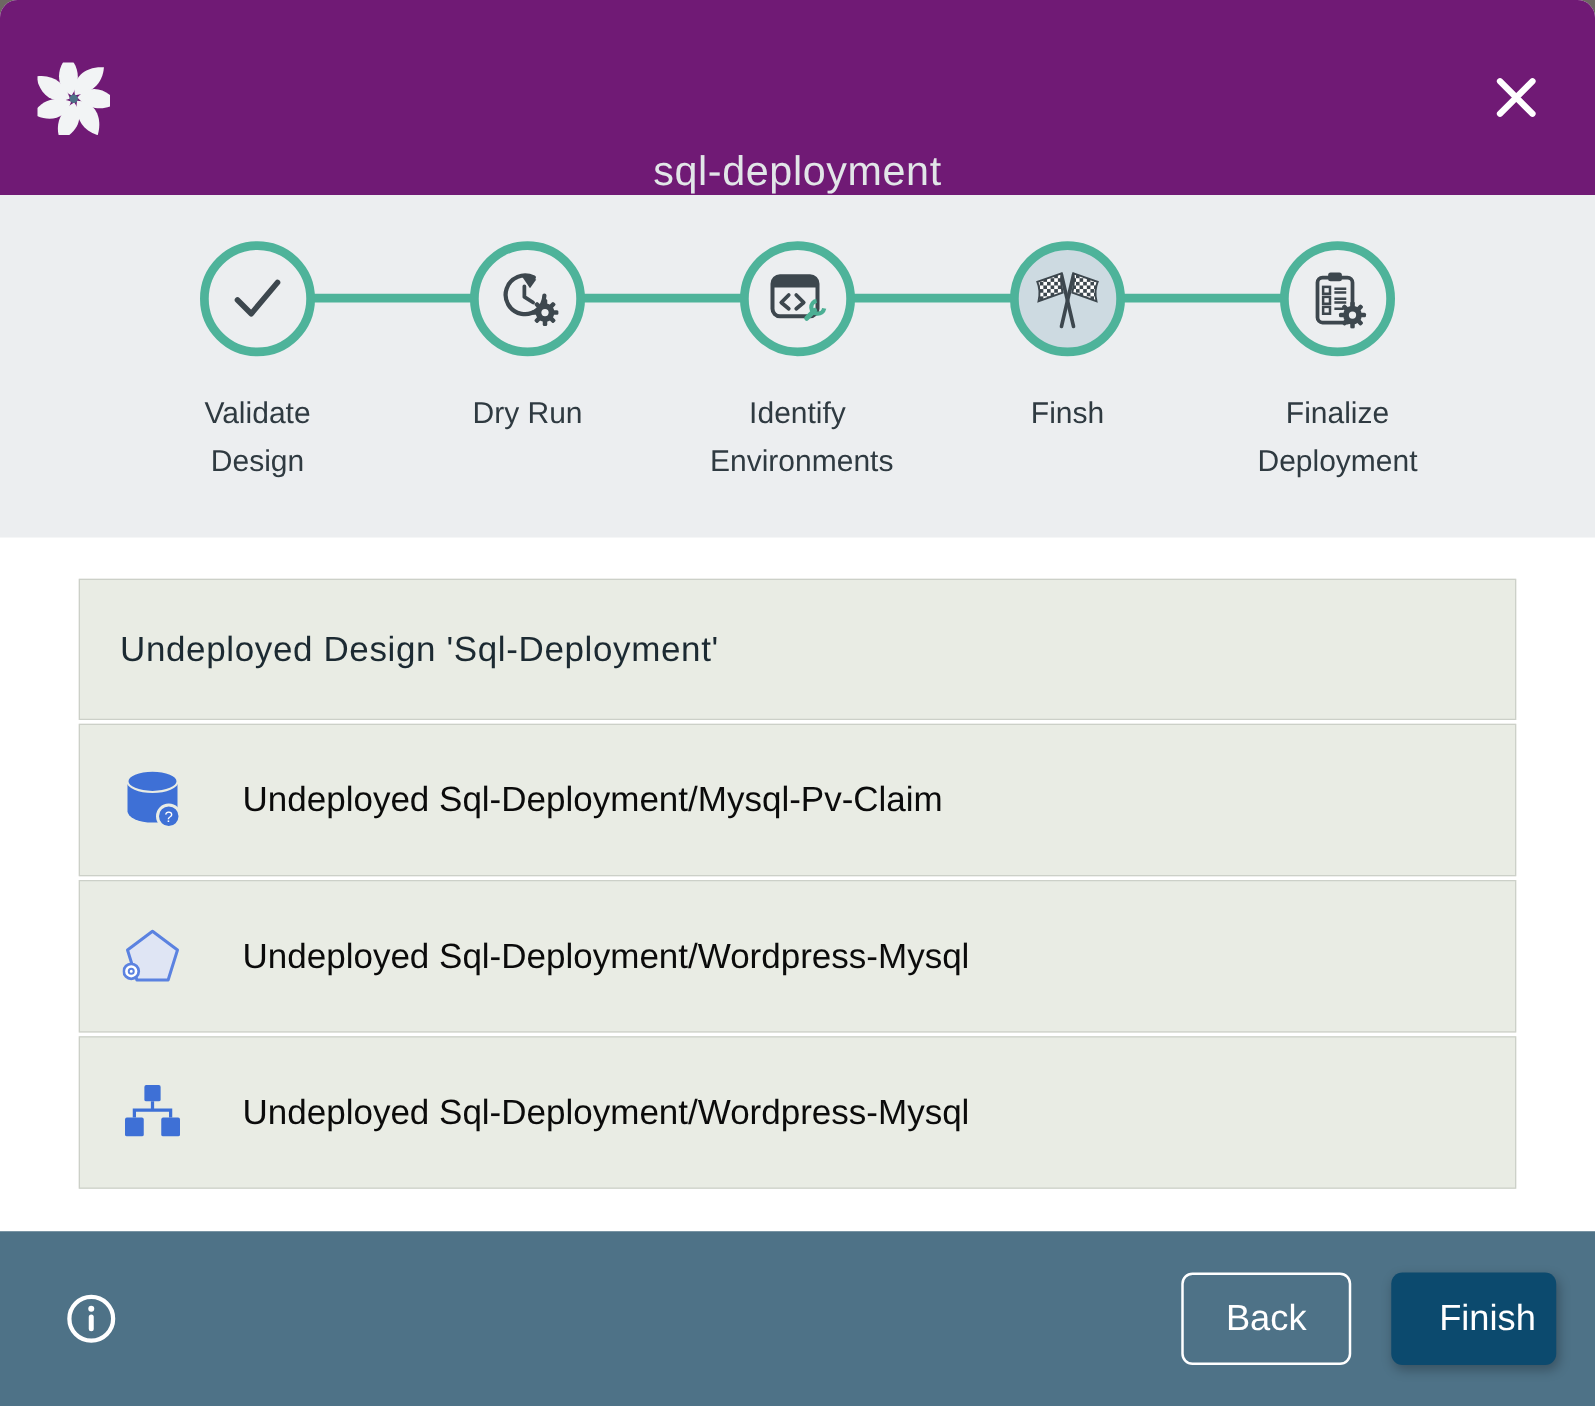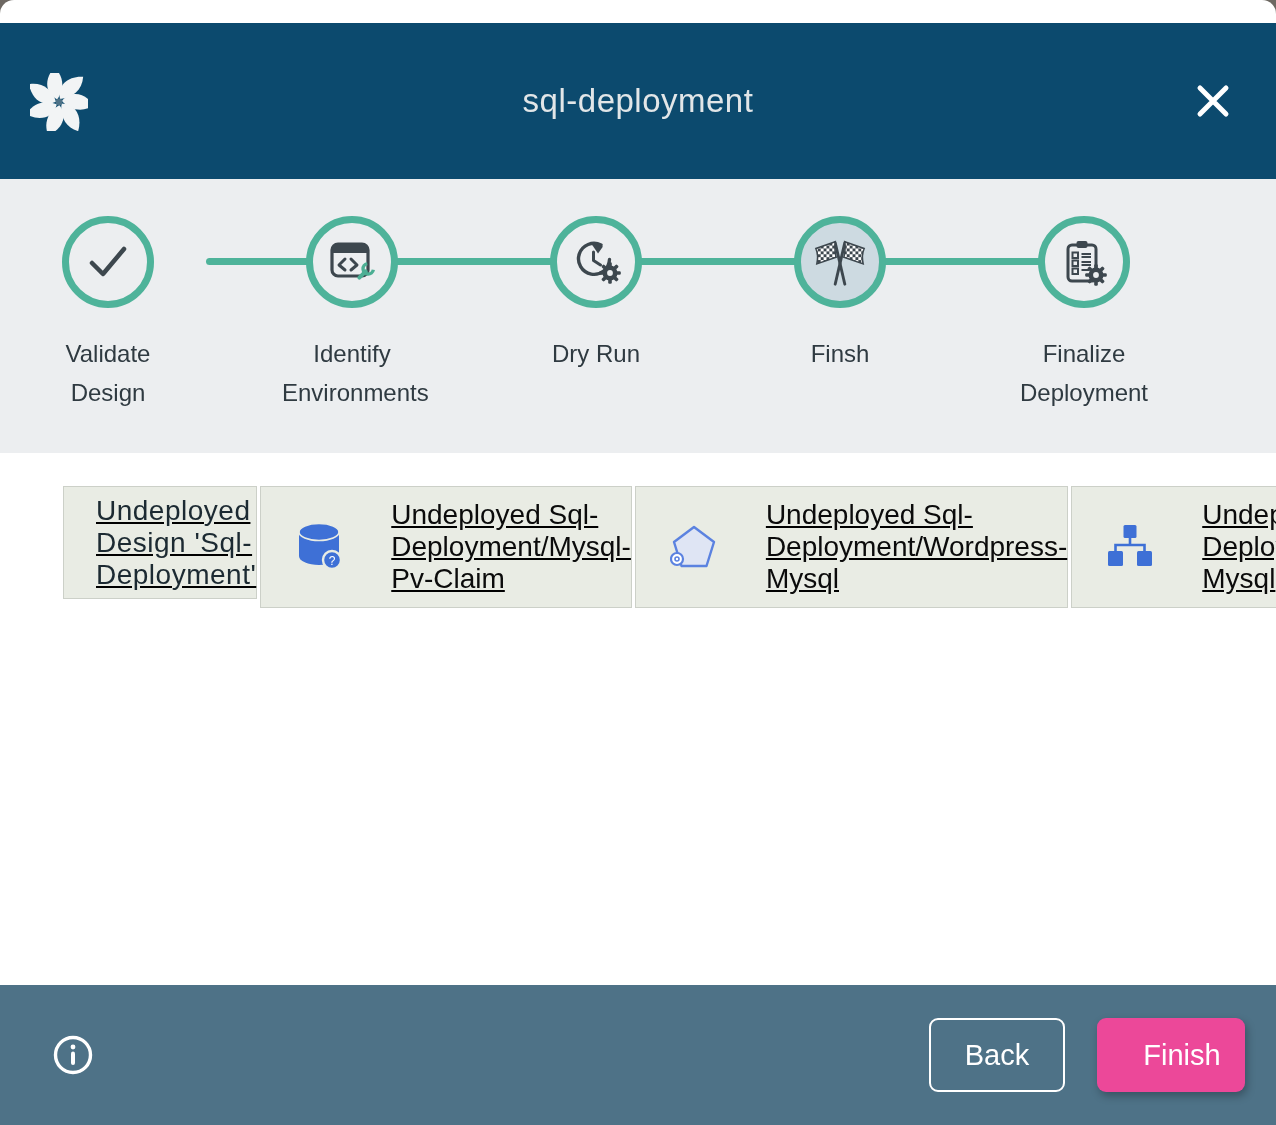--- a/index.html
+++ b/index.html
@@ -12,23 +12,23 @@
   .modal{
     width:1276px;height:1125px;
     border-radius:14px 14px 0 0;
     overflow:hidden;
     display:flex;flex-direction:column;
     background:#ffffff;
   }
   
   .header{
     height:156px;flex:0 0 156px;
-    background:#0c4a6e;
+    background:#701a75;
     position:relative;
-    display:flex;align-items:center;margin-top:23px;
+    display:flex;align-items:flex-end;
   }
   .logo{position:absolute;left:30px;top:50px;width:58px;height:58px;}
   .title{
     width:100%;text-align:center;
     color:#e2e6e8;font-size:33px;letter-spacing:.5px;
   }
   .close-btn{
     position:absolute;right:42px;top:57px;
     width:42px;height:42px;
     background:transparent;border:none;cursor:pointer;padding:0;
@@ -38,37 +38,37 @@
   .stepper{
     height:274px;flex:0 0 274px;
     background:#eceef0;
     position:relative;
   }
   .connector{
     position:absolute;left:206px;top:79px;
     width:864px;height:7px;background:#4eb39a;border-radius:4px;
   }
   .steps{
-    display:flex;justify-content:flex-start;
-    padding-top:37px;position:relative;gap:28px;
+    display:flex;justify-content:center;
+    padding-top:37px;position:relative;
   }
   .step{width:216px;display:flex;flex-direction:column;align-items:center;position:relative;z-index:1;}
   .circle{
     width:78px;height:78px;border-radius:50%;
     border:7px solid #4eb39a;background:#eceef0;
     display:flex;align-items:center;justify-content:center;
   }
   .circle.current{background:#cddae1;}
   .step-label{
     margin-top:26px;width:140px;
     text-align:center;font-size:24px;line-height:39px;color:#2f3a41;
   }
   
   .content{flex:1;background:#ffffff;padding:33px 63px 0 63px;}
-  .listbox{display:flex;flex-direction:row;gap:3px;text-decoration:underline;}
+  .listbox{display:flex;flex-direction:column;gap:3px;}
   .row{
     background:#e9ece4;border:1px solid #ccd0c8;box-sizing:border-box;
     display:flex;align-items:center;
   }
   .row-header{height:113px;padding-left:32px;font-size:28px;color:#1c2a32;letter-spacing:.5px;}
   .row-item{height:122px;padding-left:34px;font-size:28px;color:#0b0b0b;}
   .row-icon{width:48px;height:50px;display:flex;align-items:center;justify-content:center;}
   .row-text{margin-left:48px;}
   
   .footer{
@@ -87,21 +87,21 @@
     height:74px;border-radius:9px;font-size:29px;
     font-family:"Liberation Sans",sans-serif;
     display:flex;align-items:center;justify-content:center;cursor:pointer;
   }
   .btn-back{
     width:136px;background:transparent;
     border:2px solid #ffffff;color:#ffffff;
     box-sizing:border-box;margin-right:32px;
   }
   .btn-finish{
-    width:148px;background:#ec4899;border:none;color:#ffffff;
+    width:132px;background:#0c4a6e;border:none;color:#ffffff;
     box-shadow:2px 4px 9px rgba(0,0,0,0.28);
     padding-left:28px;
   }
 </style>
 </head>
 <body>
 
 <div class="modal">
 
   <div class="header">
@@ -145,36 +145,20 @@
     <div class="connector"></div>
     <div class="steps">
 
       <div class="step">
         <div class="circle">
           <svg width="44" height="36" viewBox="0 0 44 36">
             <path d="M6 19 L17 30 L38 5" stroke="#3d474e" stroke-width="4.5" fill="none" stroke-linecap="round" stroke-linejoin="round"></path>
           </svg>
         </div>
         <div class="step-label">Validate Design</div>
-      </div>
-
-      <div class="step">
-        <div class="circle">
-          <svg width="48" height="46" viewBox="0 0 48 46">
-            <rect x="4" y="5" width="36" height="32" rx="6" fill="none" stroke="#3d474e" stroke-width="3.2"></rect>
-            <path d="M4 11 a6 6 0 0 1 6 -6 h24 a6 6 0 0 1 6 6 v3 H4 Z" fill="#3d474e"></path>
-            <path d="M17 20 L11 26 L17 31" stroke="#3d474e" stroke-width="3" fill="none" stroke-linecap="round" stroke-linejoin="round"></path>
-            <path d="M23 20 L29 26 L23 31" stroke="#3d474e" stroke-width="3" fill="none" stroke-linecap="round" stroke-linejoin="round"></path>
-            <g transform="translate(37,33) rotate(45)">
-              <path d="M -4.3 -7.5 A 5.2 5.2 0 1 0 4.3 -7.5" fill="none" stroke="#4caf94" stroke-width="3.4"></path>
-              <rect x="-2" y="-3" width="4" height="13" rx="2" fill="#4caf94"></rect>
-            </g>
-          </svg>
-        </div>
-        <div class="step-label">Identify Environments</div>
       </div>
 
       <div class="step">
         <div class="circle">
           <svg width="50" height="46" viewBox="0 0 50 46">
             <path d="M 30 6 A 15.5 15.5 0 1 0 38.5 20.5" fill="none" stroke="#3d474e" stroke-width="3.4" stroke-linecap="round"></path>
             <path d="M 32 7.5 L 19.5 3.5 L 27 14.5 Z" fill="#3d474e"></path>
             <path d="M22.5 13 V 21.5 L 29.5 26" fill="none" stroke="#3d474e" stroke-width="3" stroke-linecap="round" stroke-linejoin="round"></path>
             <g transform="translate(39,34)">
               <g fill="#3d474e">
@@ -189,20 +173,36 @@
                 <rect x="-1.8" y="-10.8" width="3.6" height="5" rx="1.2" transform="rotate(315)"></rect>
               </g>
               <circle r="2.9" fill="#eceef0"></circle>
             </g>
           </svg>
         </div>
         <div class="step-label">Dry Run</div>
       </div>
 
       <div class="step">
+        <div class="circle">
+          <svg width="48" height="46" viewBox="0 0 48 46">
+            <rect x="4" y="5" width="36" height="32" rx="6" fill="none" stroke="#3d474e" stroke-width="3.2"></rect>
+            <path d="M4 11 a6 6 0 0 1 6 -6 h24 a6 6 0 0 1 6 6 v3 H4 Z" fill="#3d474e"></path>
+            <path d="M17 20 L11 26 L17 31" stroke="#3d474e" stroke-width="3" fill="none" stroke-linecap="round" stroke-linejoin="round"></path>
+            <path d="M23 20 L29 26 L23 31" stroke="#3d474e" stroke-width="3" fill="none" stroke-linecap="round" stroke-linejoin="round"></path>
+            <g transform="translate(37,33) rotate(45)">
+              <path d="M -4.3 -7.5 A 5.2 5.2 0 1 0 4.3 -7.5" fill="none" stroke="#4caf94" stroke-width="3.4"></path>
+              <rect x="-2" y="-3" width="4" height="13" rx="2" fill="#4caf94"></rect>
+            </g>
+          </svg>
+        </div>
+        <div class="step-label">Identify Environments</div>
+      </div>
+
+      <div class="step">
         <div class="circle current">
           <svg width="62" height="56" viewBox="0 0 64 58">
             <defs>
               <pattern id="chk" width="6" height="6" patternUnits="userSpaceOnUse">
                 <rect width="6" height="6" fill="#ffffff"></rect>
                 <rect width="3" height="3" fill="#3d474e"></rect>
                 <rect x="3" y="3" width="3" height="3" fill="#3d474e"></rect>
               </pattern>
             </defs>
             <path d="M27 9 L37 52" stroke="#3d474e" stroke-width="3" stroke-linecap="round" fill="none"></path>

